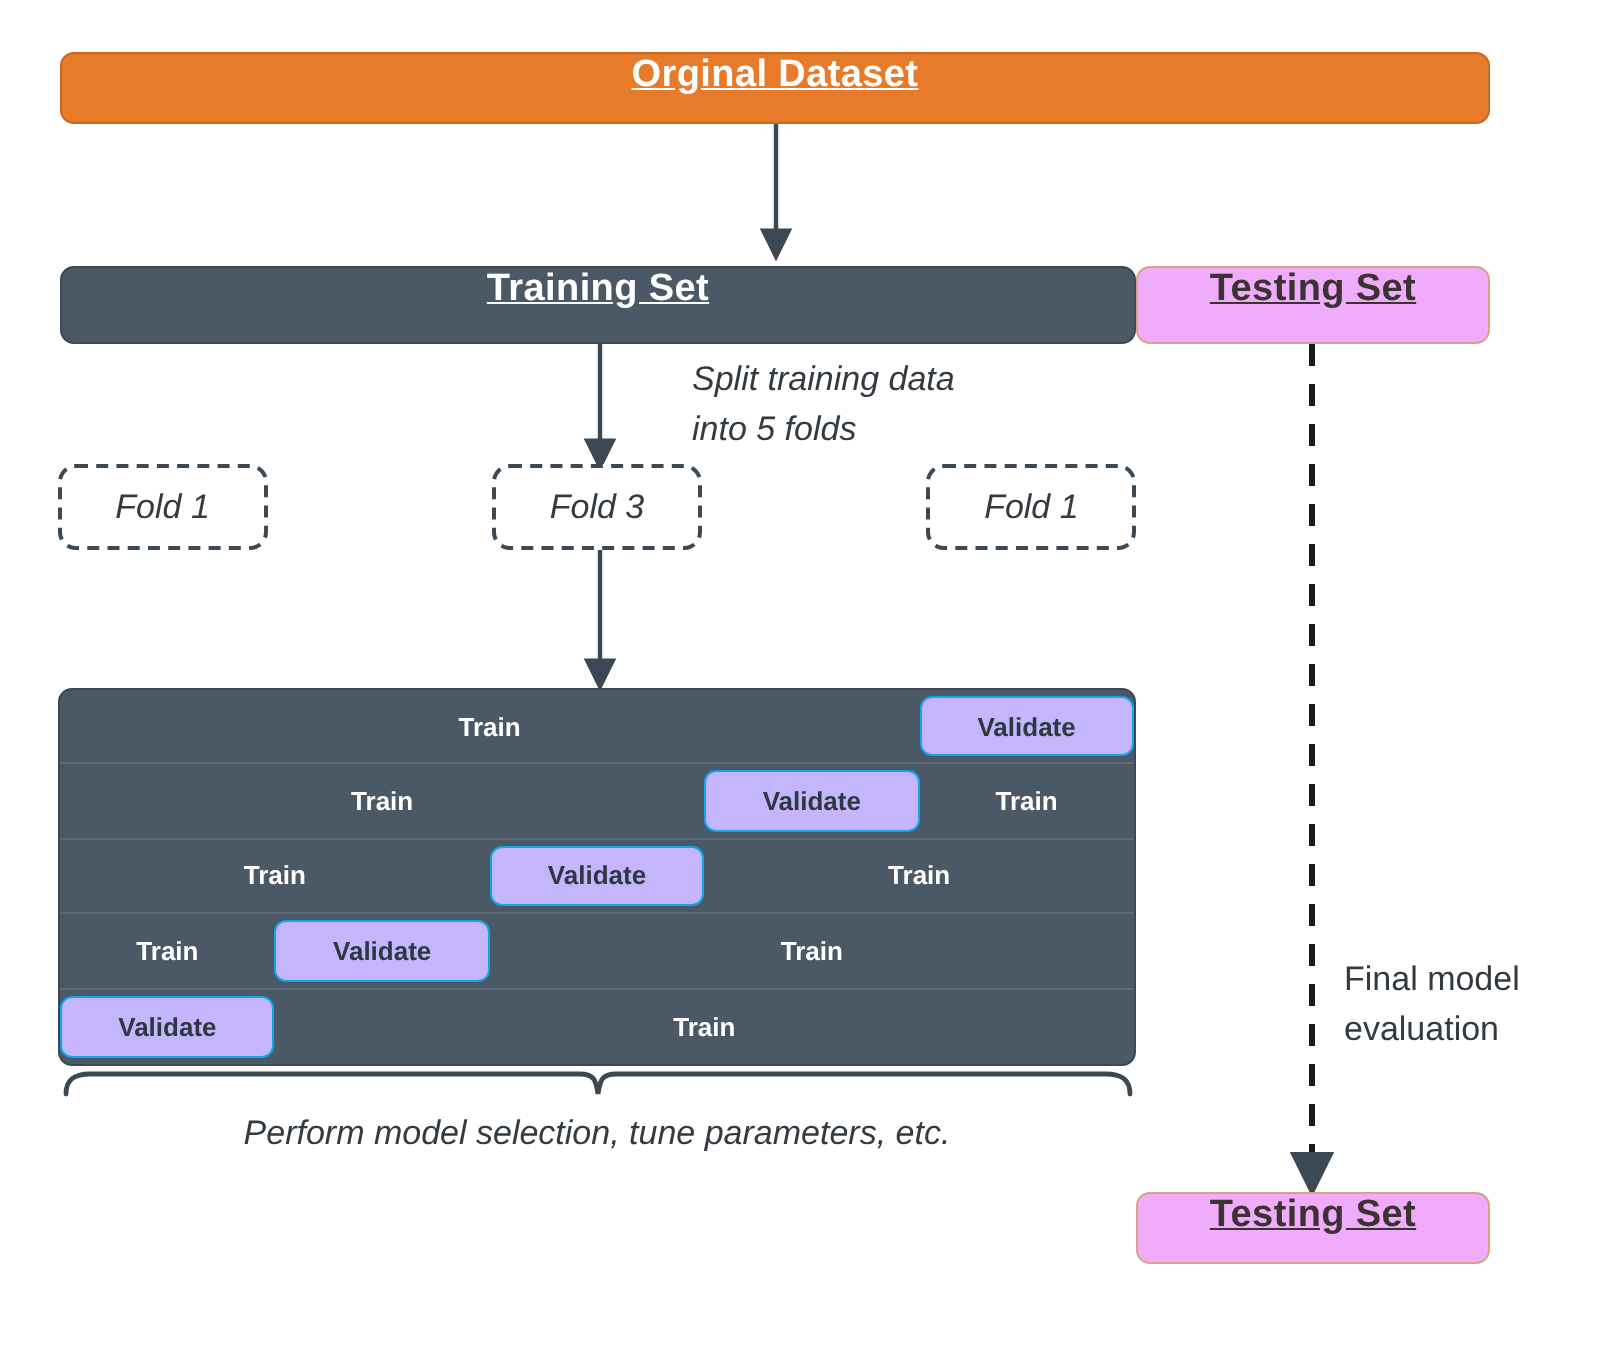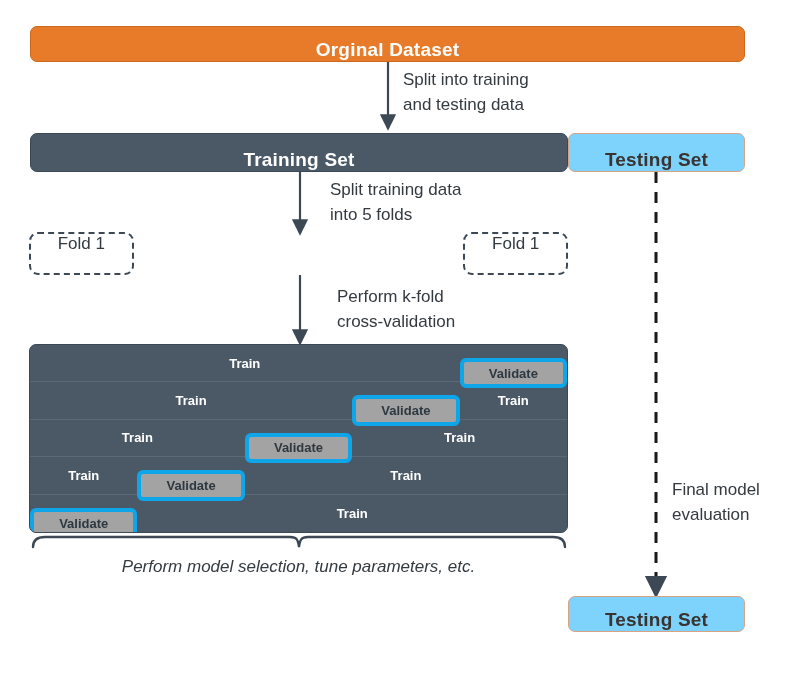--- a/index.html
+++ b/index.html
@@ -19,57 +19,60 @@
     position: relative;
     width: 800px;
     height: 682px;
   }
   .abs { position: absolute; }
 
   
   .bar {
     box-sizing: border-box;
     display: flex;
-    align-items: flex-end;
+    align-items: flex-start;
     justify-content: center;
     font-weight: bold;
     letter-spacing: 0.2px;
+    text-decoration: underline;
   }
   .bar-orange {
     background: #E87B2A;
     border: 1px solid #C9681F;
     border-radius: 7px;
     color: #ffffff;
     font-size: 19px;
   }
   .bar-dark {
     background: #4A5965;
     border: 1px solid #3C4954;
     border-radius: 7px;
     color: #ffffff;
     font-size: 19px;
   }
   .bar-peach {
-    background: #7dd3fc;
+    background: #f0abfc;
     border: 1px solid #D9A383;
     border-radius: 7px;
     color: #3A3330;
     font-size: 19px;
   }
 
   
   .fold {
     box-sizing: border-box;
     border: 2px dashed #3C4954;
     border-radius: 9px;
     background: #ffffff;
     display: flex;
+    align-items: center;
     justify-content: center;
     font-size: 17px;
     color: #333a40;
+    font-style: italic;
   }
 
   
   .cv-block {
     background: #4A5965;
     border: 1px solid #3C4954;
     border-radius: 7px;
     overflow: hidden;
     box-sizing: border-box;
   }
@@ -85,27 +88,26 @@
     height: 100%;
     box-sizing: border-box;
     display: flex;
     align-items: center;
     justify-content: center;
     font-size: 13px;
     font-weight: bold;
   }
   .seg-train { color: #ffffff; }
   .seg-validate {
-    background: #a3a3a3;
+    background: #c4b5fd;
     color: #2E3840;
     border-radius: 6px;
-    border: 4px solid #0ea5e9;
+    border: 1px solid #0ea5e9;
     top: 3px;
     height: calc(100% - 6px);
-    margin-top: 10px;
   }
 
   
   .label {
     font-size: 17px;
     color: #333a40;
     line-height: 1.45;
     white-space: pre-line;
   }
   .label-caption {
@@ -142,45 +144,44 @@
     <path d="M33,547 C33,539 38,537 45,537 L290,537 C297,537 298,540 299,547
              C300,540 301,537 308,537 L553,537 C560,537 565,539 565,547" fill="none" stroke="#3C4954" stroke-width="2.4" stroke-linecap="round"></path>
 
     <line x1="656" y1="172" x2="656" y2="588" stroke="#17191b" stroke-width="3" stroke-dasharray="11 9" marker-end="url(#arrowhead)"></line>
   </svg>
 
   <div class="abs bar bar-orange" style="left:30px; top:26px; width:715px; height:36px;">
     <span>Orginal Dataset</span>
   </div>
 
-  <div class="abs label" style="left:403px; top:68px; width:200px;">Split into training
-and testing data</div>
 
   <div class="abs bar bar-dark" style="left:30px; top:133px; width:538px; height:39px;">
     <span>Training Set</span>
   </div>
 
   <div class="abs bar bar-peach" style="left:568px; top:133px; width:177px; height:39px;">
     <span>Testing Set</span>
   </div>
 
-  <div class="abs label" style="left:330px; top:178px; width:220px;">Split training data
+  <div class="abs label" style="left:346px; top:178px; width:220px;font-style:italic;">Split training data
 into 5 folds</div>
 
   <div class="abs" id="folds-row" style="left:29px; top:232px; width:539px; height:43px;">
       <div class="fold abs" style="left: 0px; top: 0px; width: 104.6px; height: 100%;">
         <span>Fold 1</span>
       </div>
+      <div class="fold abs" style="left: 217.2px; top: 0px; width: 104.6px; height: 100%;">
+        <span>Fold 3</span>
+      </div>
       <div class="fold abs" style="left: 434.4px; top: 0px; width: 104.6px; height: 100%;">
         <span>Fold 1</span>
       </div>
     </div>
 
-  <div class="abs label" style="left:337px; top:285px; width:220px;">Perform k-fold
-cross-validation</div>
 
   <div class="abs cv-block" id="cv-block" style="left:29px; top:344px; width:539px; height:189px;">
       <div class="cv-row" style="height: 37.4px;">
         <div class="seg seg-train" style="left: 0px; width: 429.6px;">Train</div>
         <div class="seg seg-validate" style="left: 429.6px; width: 107.4px;">Validate</div>
       </div>
       <div class="cv-row" style="height: 37.4px;">
         <div class="seg seg-train" style="left: 0px; width: 322.2px;">Train</div>
         <div class="seg seg-validate" style="left: 322.2px; width: 107.4px;">Validate</div>
         <div class="seg seg-train" style="left: 429.6px; width: 107.4px;">Train</div>

